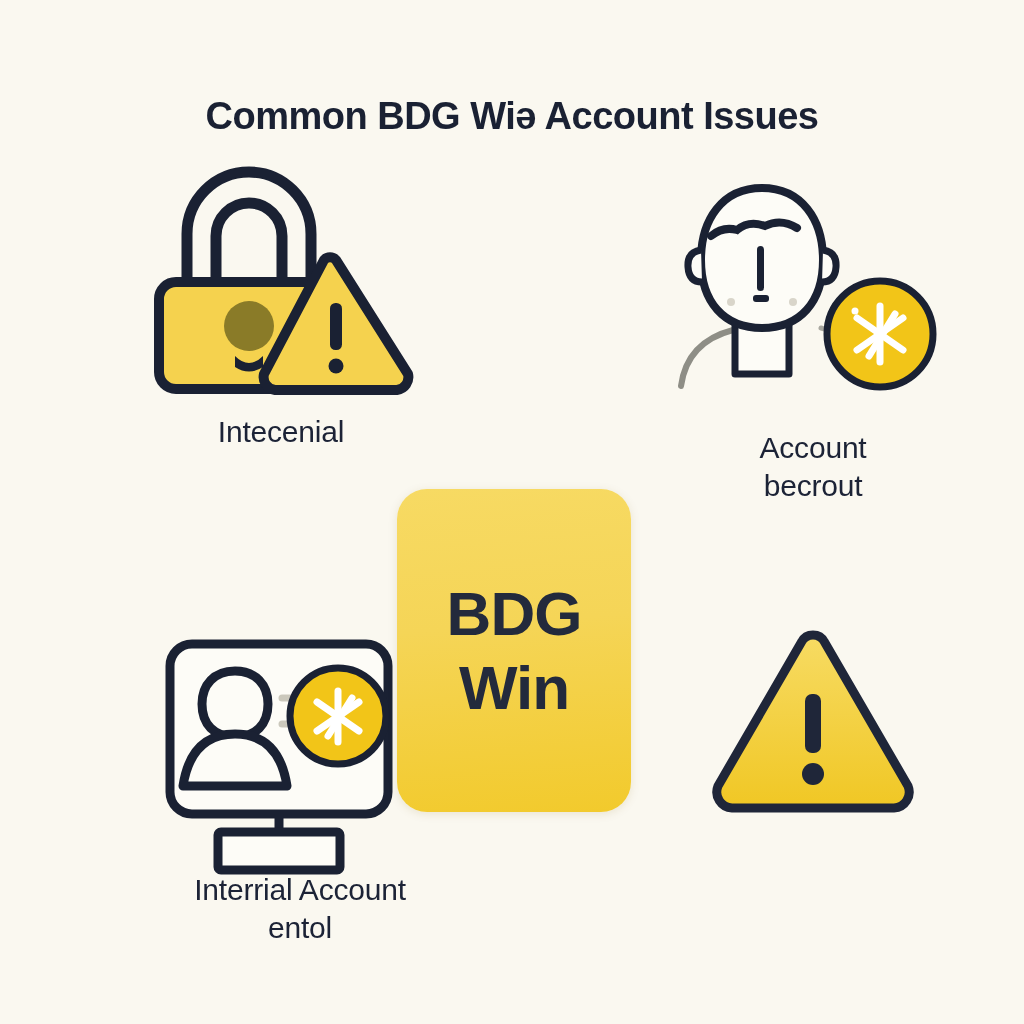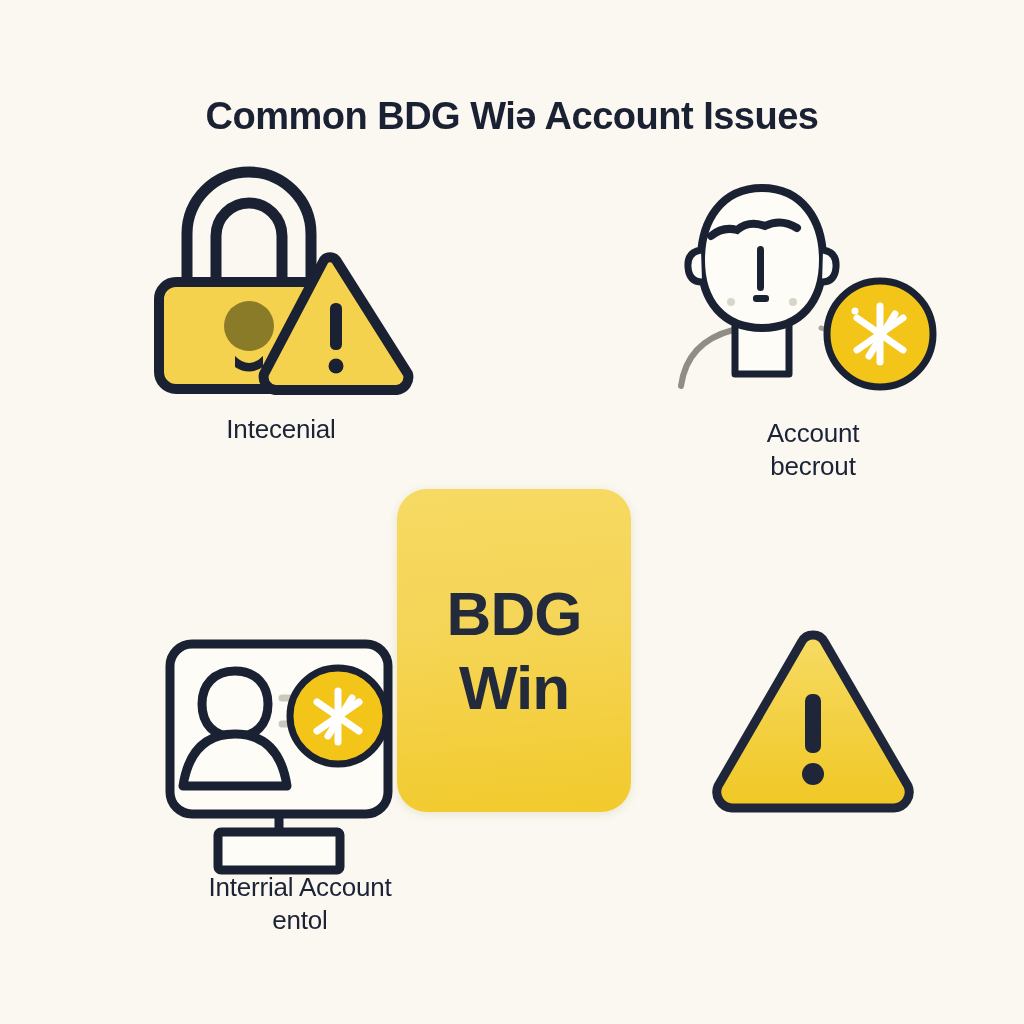--- a/index.html
+++ b/index.html
@@ -48,35 +48,35 @@
     align-items: center;
   }
 
   .cell-art {
     position: relative;
     display: block;
   }
 
   .cell-label {
     text-align: center;
-    font-size: 26px;
+    font-size: 30px;
     font-weight: 400;
     line-height: 1.28;
     color: #1C2336;
     letter-spacing: -0.2px;
   }
 
   
   .cell-tl { left: 116px;  top: 178px;  width: 330px; }
   .cell-tr { left: 648px;  top: 178px;  width: 330px; }
   .cell-bl { left: 100px;  top: 636px;  width: 400px; }
   .cell-br { left: 648px;  top: 628px;  width: 330px; }
 
   .cell-tl .cell-label { margin-top: 20px; width: 100%; }
-  .cell-tr .cell-label { margin-top: 24px; width: 100%; }
+  .cell-tr .cell-label { margin-top: 36px; width: 100%; }
   .cell-bl .cell-label { width: 100%; }
   .cell-br .cell-label { margin-top: 18px; width: 100%; }
 
   
   .brand-card {
     position: absolute;
     left: 397px;
     top: 489px;
     width: 234px;
     height: 323px;

